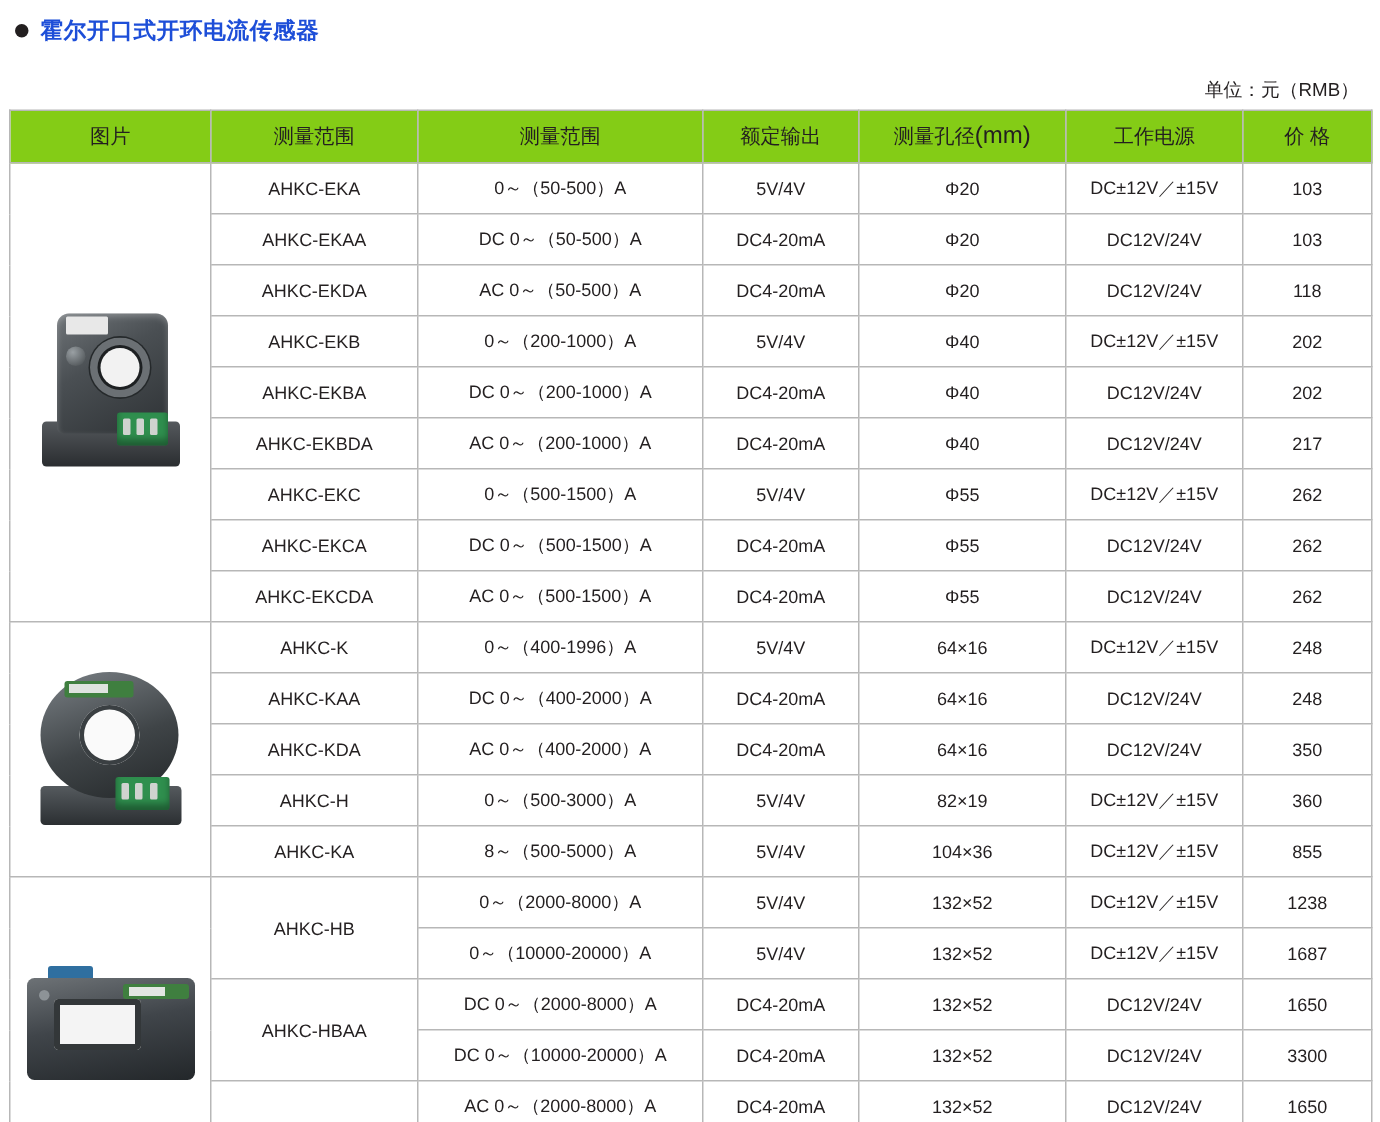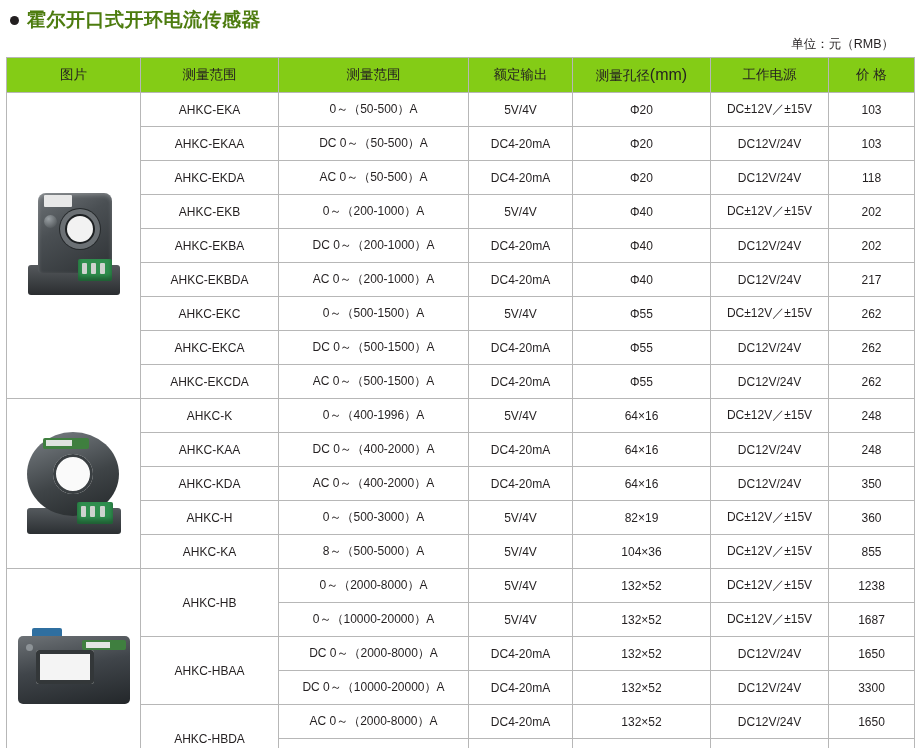--- a/index.html
+++ b/index.html
@@ -29,32 +29,32 @@
   }
   .bullet {
     width: 9px;
     height: 9px;
     border-radius: 50%;
     background: #231f20;
     margin-right: 8px;
     flex: 0 0 auto;
   }
   .doc-title {
-    font-size: 19px;
+    font-size: 15px;
     font-weight: bold;
     letter-spacing: 0.5px;
-    color: #4d7c0f;
+    color: #1d4ed8;
     font-family: Liberation Mono, monospace;
   }
   .unit-row {
     text-align: right;
-    padding-right: 26px;
+    padding-right: 14px;
     font-size: 12.5px;
     color: #231f20;
-    margin-top: 6px;
+    margin-top: 22px;
     margin-bottom: 4px;
   }
   table.spec {
     border-collapse: collapse;
     width: 908px;
     margin-left: 6px;
     table-layout: fixed;
   }
   table.spec th, table.spec td {
     border: 1px solid #b7b7b7;

